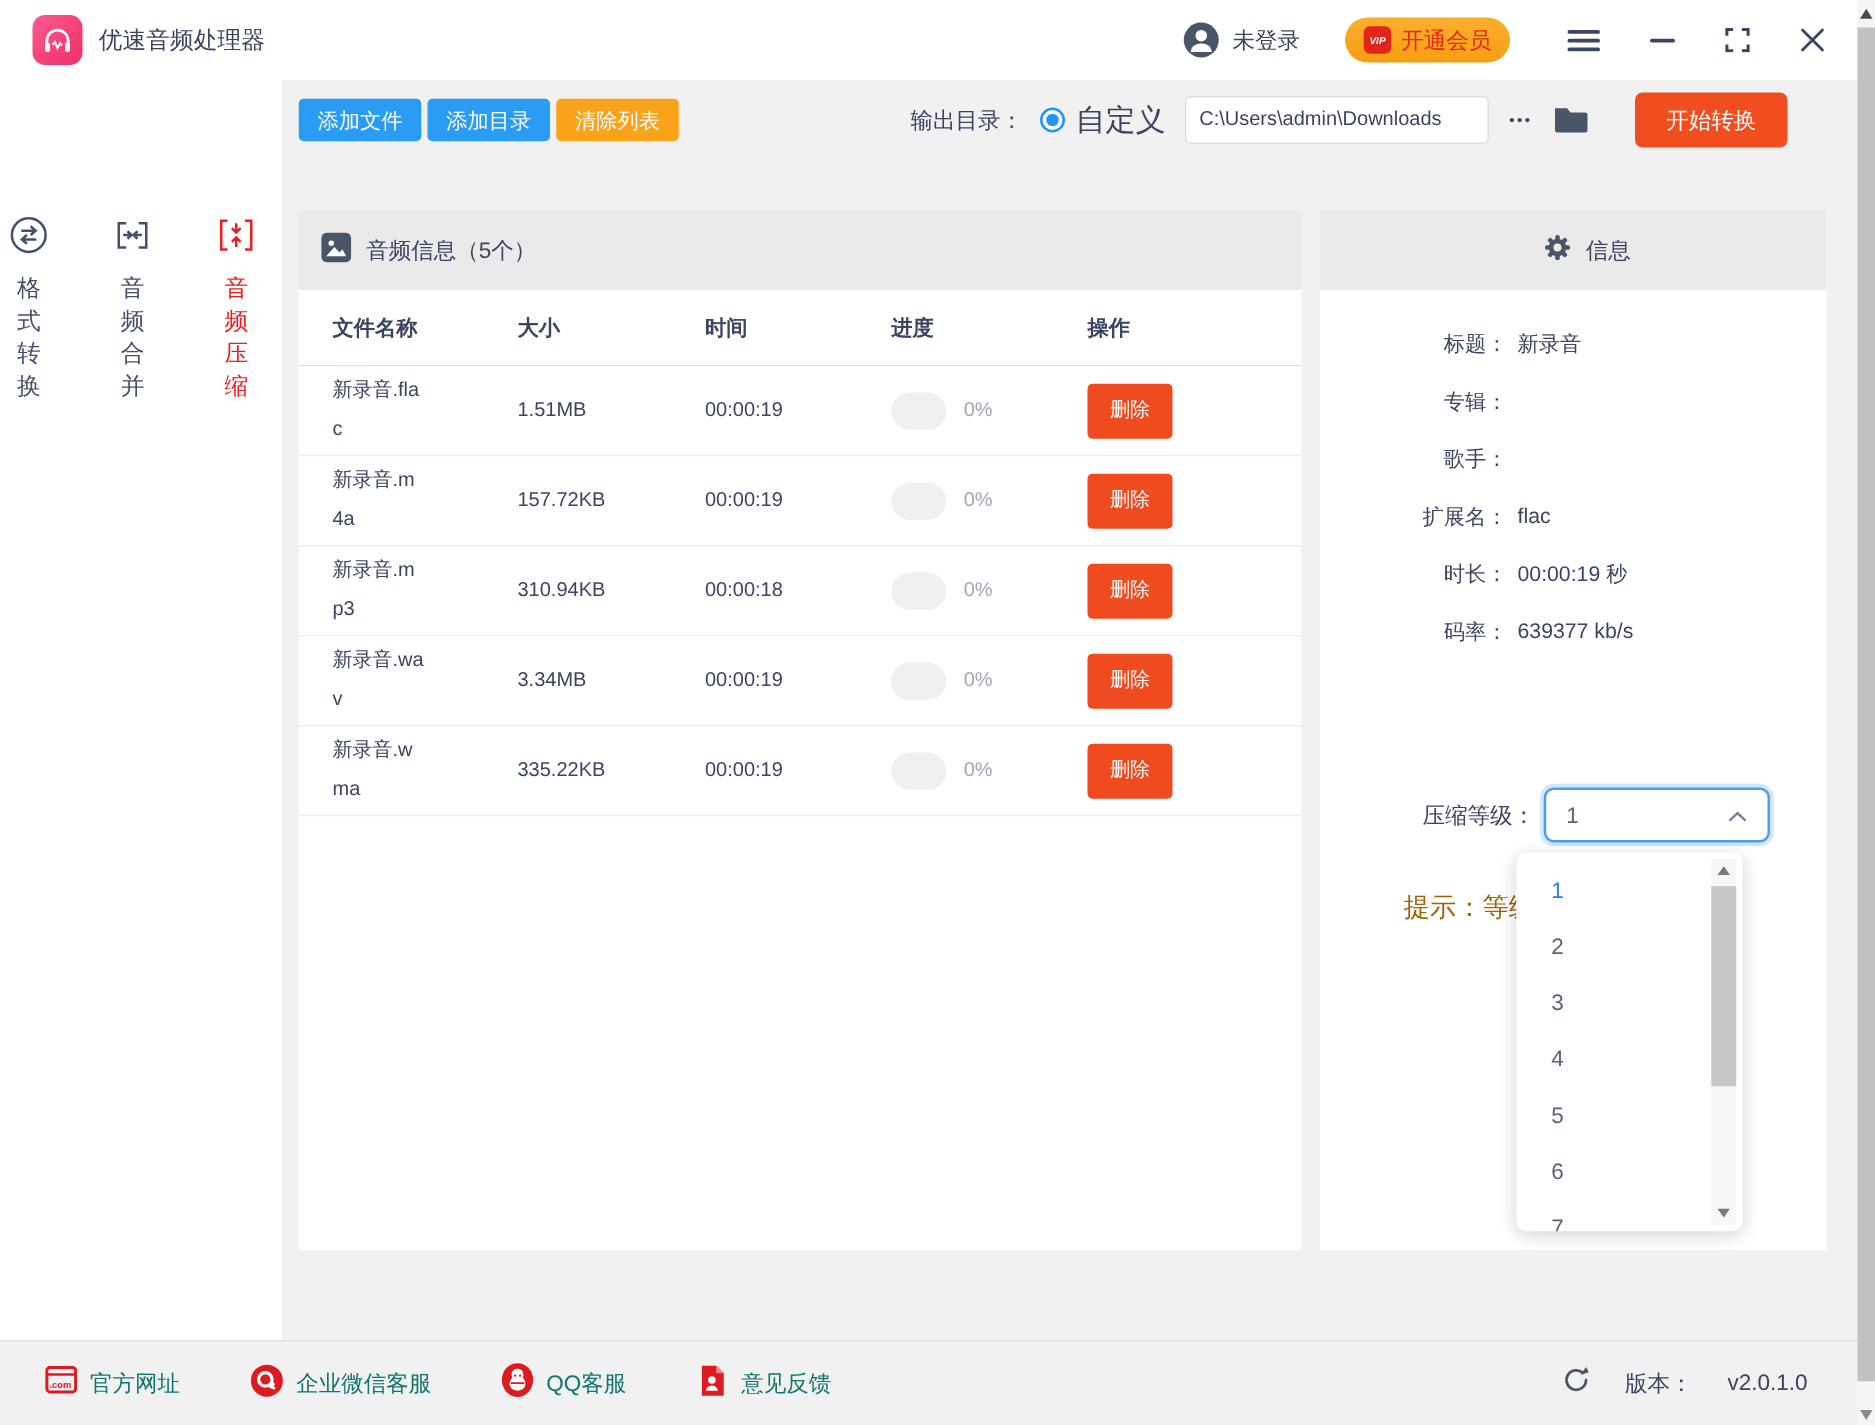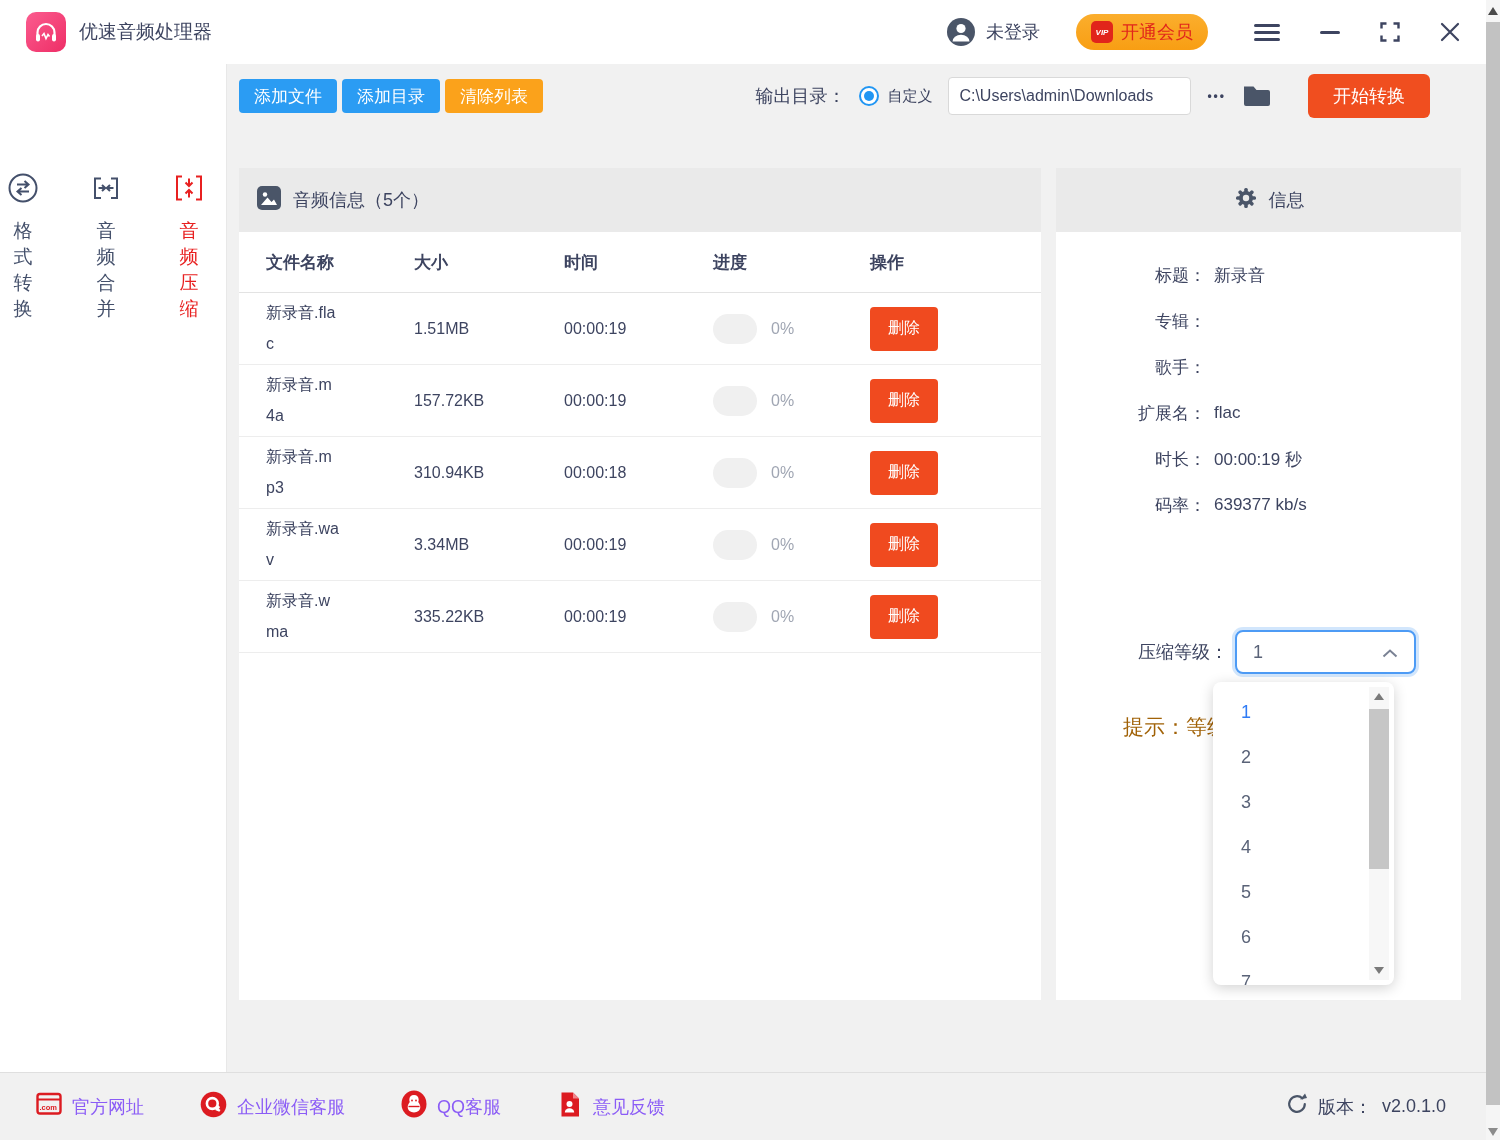--- a/index.html
+++ b/index.html
@@ -38,21 +38,21 @@
            padding:0 56px 0 11px;box-sizing:border-box;}
   .btn{height:34px;padding:0 15px;border:none;border-radius:4px;color:#fff;font-size:17px;
        font-family:inherit;margin-right:5px;}
   .btn.blue{background:#2B9CF3;}
   .btn.orange{background:#FBA21B;}
   .out-group{margin-left:auto;display:flex;align-items:center;}
   .out-label{font-size:18px;margin-right:14px;}
   .radio{width:20px;height:20px;border:2px solid #2196F3;border-radius:50%;box-sizing:border-box;
          position:relative;background:#fff;padding:0;}
   .radio::after{content:"";position:absolute;left:3px;top:3px;width:10px;height:10px;border-radius:50%;background:#2196F3;}
-  .radio-label{font-size:15px;margin:0 16px 0 8px;}
+  .radio-label{font-size:24px;margin:0 16px 0 8px;}
   .path-input{width:243px;height:38px;border:1px solid #D9D9D9;border-radius:4px;padding:0 10px;
               box-sizing:border-box;font-size:16px;color:#3D4460;font-family:inherit;background:#fff;}
   .more-btn{background:none;border:none;margin:0 10px;font-size:12px;letter-spacing:2px;font-weight:bold;color:#3D4460;}
   .folder-btn{background:none;border:none;margin-right:36px;padding:0;}
   .start-btn{height:44px;padding:0 25px;background:#F04E1F;color:#fff;border:none;border-radius:6px;
              font-size:18px;font-family:inherit;}
   
   .table-panel{position:absolute;left:11px;top:104px;width:802px;height:832px;background:#fff;}
   .panel-head{height:64px;background:#EAEAEA;display:flex;align-items:center;gap:12px;padding-left:18px;font-size:18px;}
   .grid-row{display:grid;grid-template-columns:148px 150px 149px 157px 1fr;padding-left:27px;align-items:center;}
@@ -90,23 +90,23 @@
   .dd-scroll{position:absolute;top:5px;bottom:5px;right:5px;width:20px;background:#F7F7F7;}
   .dd-thumb{position:absolute;top:22px;left:0;width:20px;height:160px;background:#C6C6C6;}
   .dd-up{position:absolute;top:6px;left:5px;}
   .dd-down{position:absolute;bottom:6px;left:5px;}
   .tri-up{width:0;height:0;border-left:5px solid transparent;border-right:5px solid transparent;border-bottom:7px solid #7A7A7A;}
   .tri-down{width:0;height:0;border-left:5px solid transparent;border-right:5px solid transparent;border-top:7px solid #7A7A7A;}
   
   .footer{position:absolute;left:0;bottom:0;width:1486px;height:68px;background:#F1F1F1;
           border-top:1px solid #DFDFDF;box-sizing:border-box;display:flex;align-items:center;
           gap:44px;padding:0 40px 0 30px;}
-  .flink{display:flex;align-items:center;gap:10px;font-size:18px;color:#8b5cf6;background:none;
+  .flink{display:flex;align-items:center;gap:10px;font-size:18px;color:#0f766e;background:none;
          border:none;font-family:inherit;}
-  .version{margin-left:auto;display:flex;align-items:center;gap:10px;font-size:18px;color:#3D4460;}
+  .version{margin-left:auto;display:flex;align-items:center;gap:28px;font-size:18px;color:#3D4460;}
   
   .scrollbar{position:absolute;right:0;top:0;width:14px;height:1140px;background:#F5F5F5;}
   .sb-up{position:absolute;top:7px;left:2px;border-left:5px solid transparent;border-right:5px solid transparent;border-bottom:8px solid #4A4A4A;width:0;height:0;}
   .sb-thumb{position:absolute;top:22px;left:0;width:14px;height:1083px;background:#C2C2C2;}
   .sb-down{position:absolute;bottom:4px;left:2px;border-left:5px solid transparent;border-right:5px solid transparent;border-top:8px solid #8C8C8C;width:0;height:0;}
 </style>
 </head>
 <body>
 
 <div class="window">

